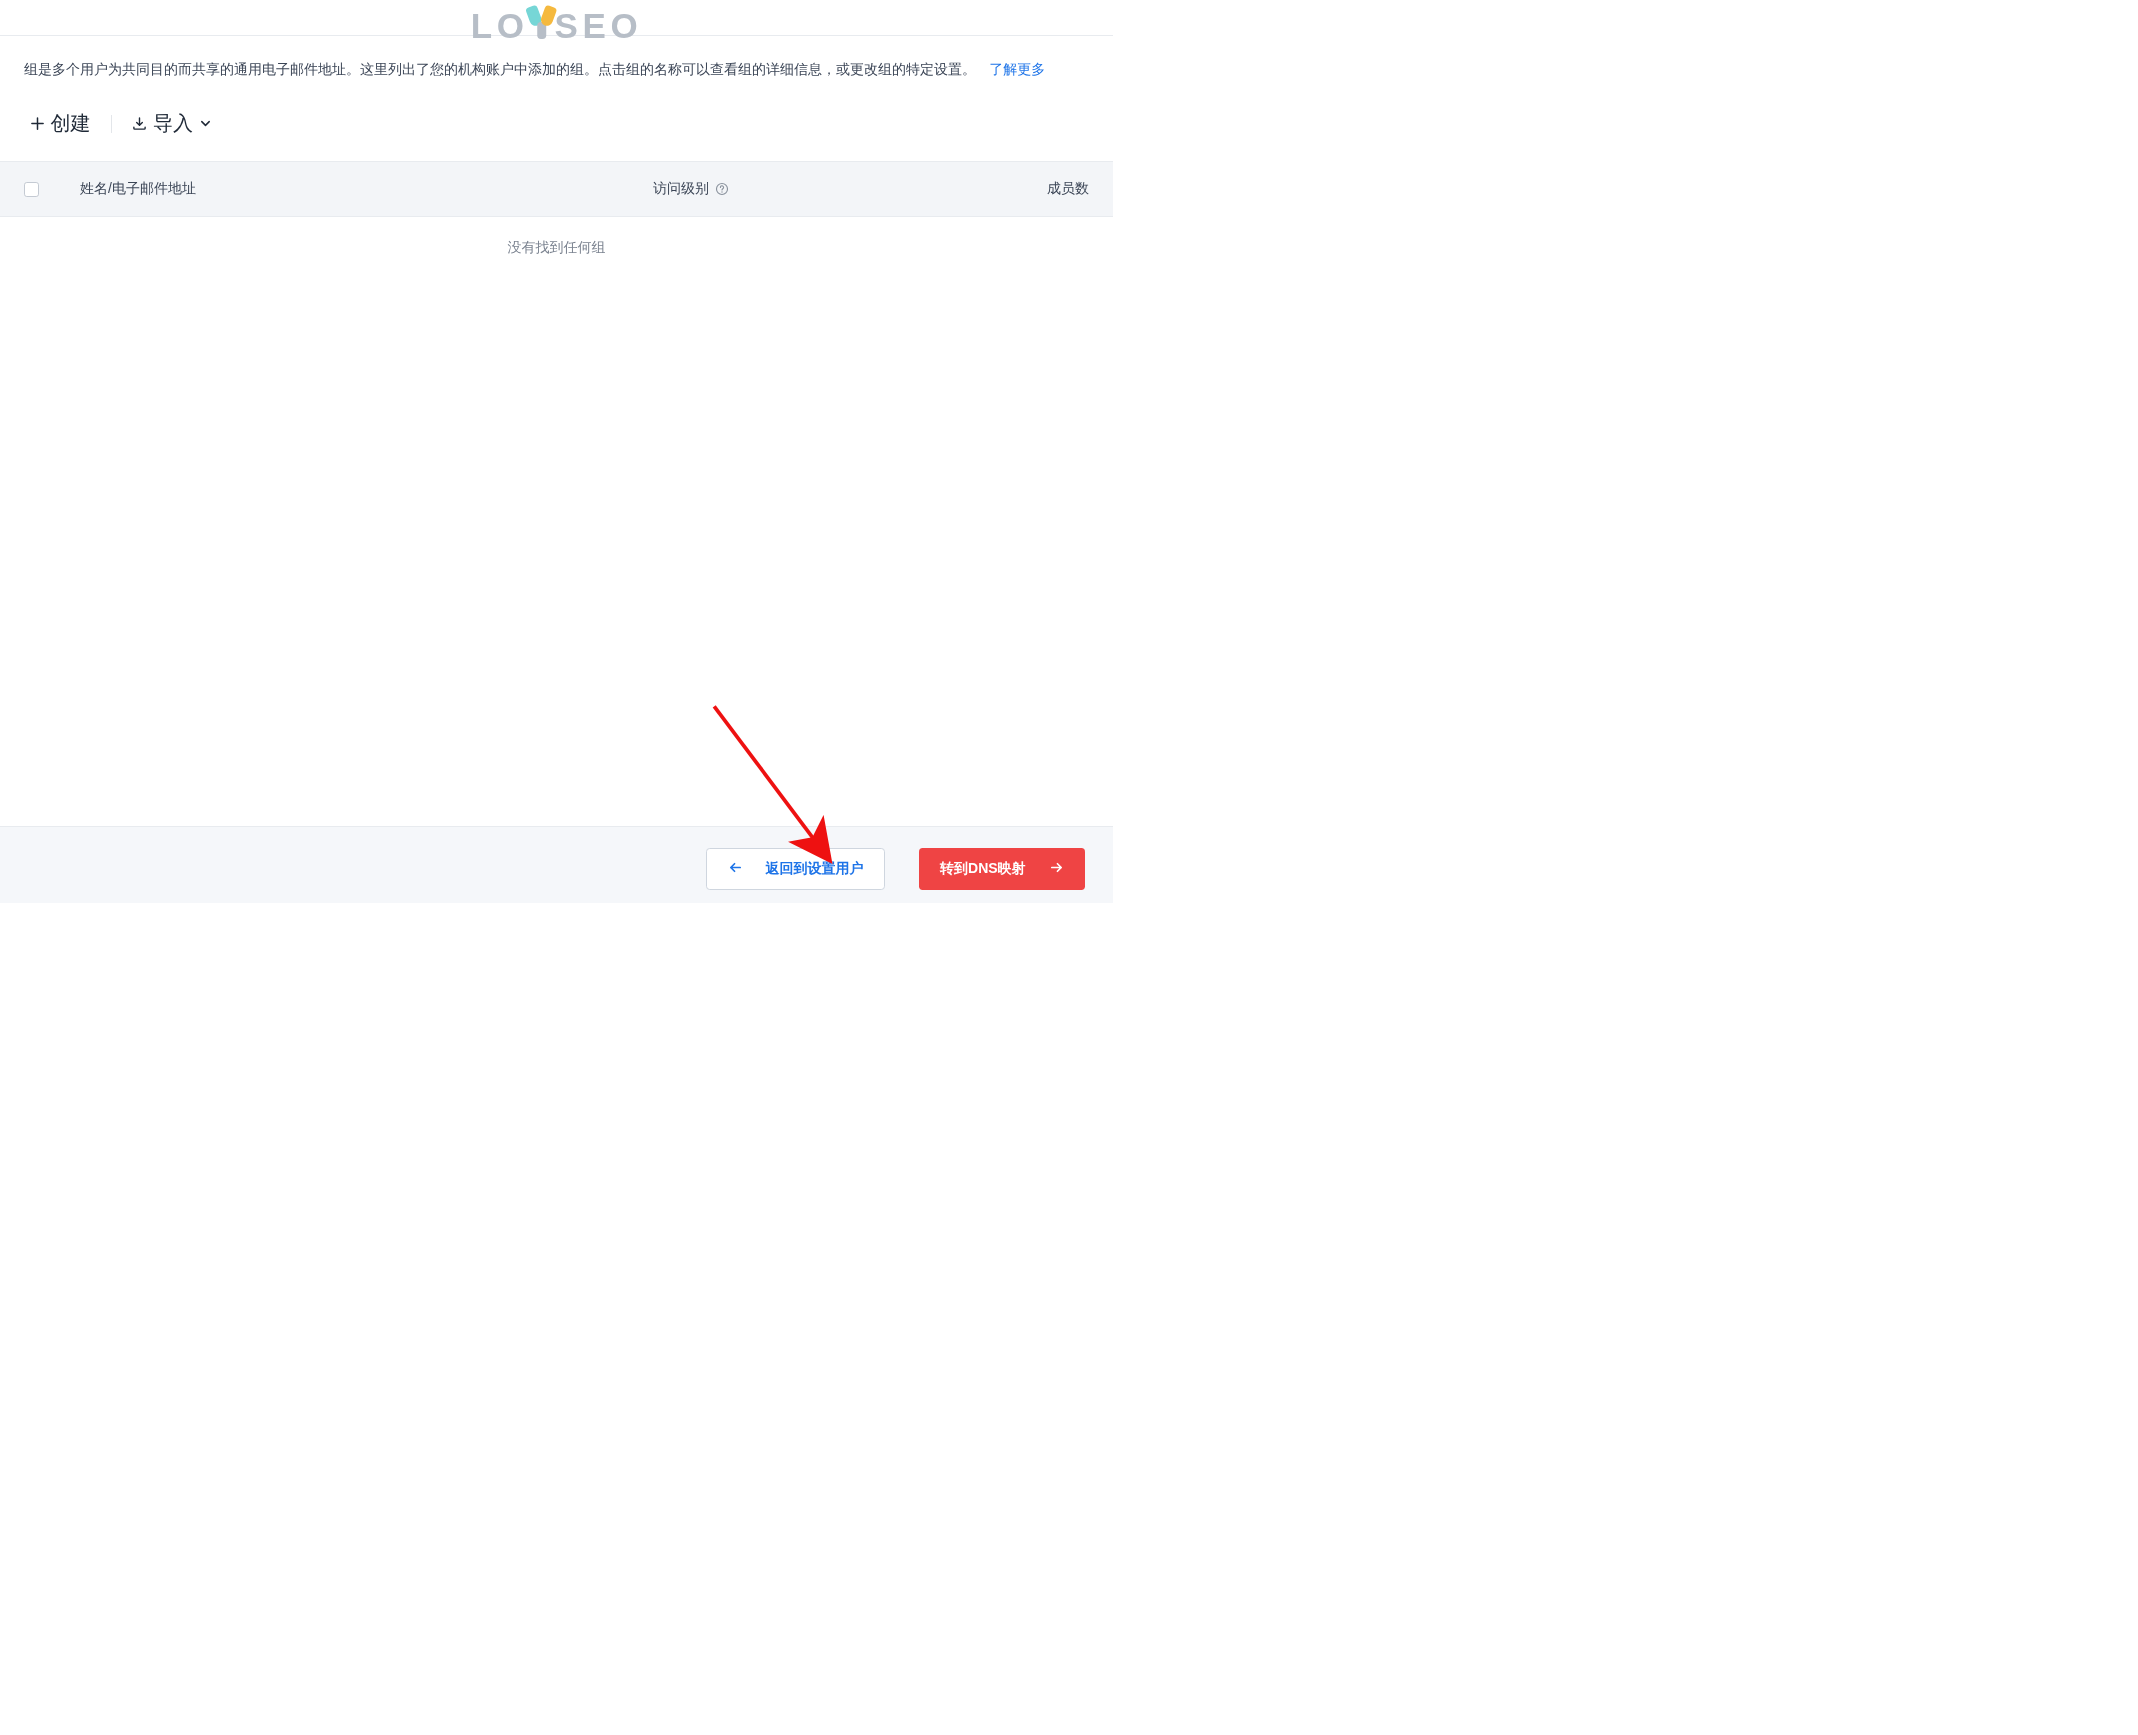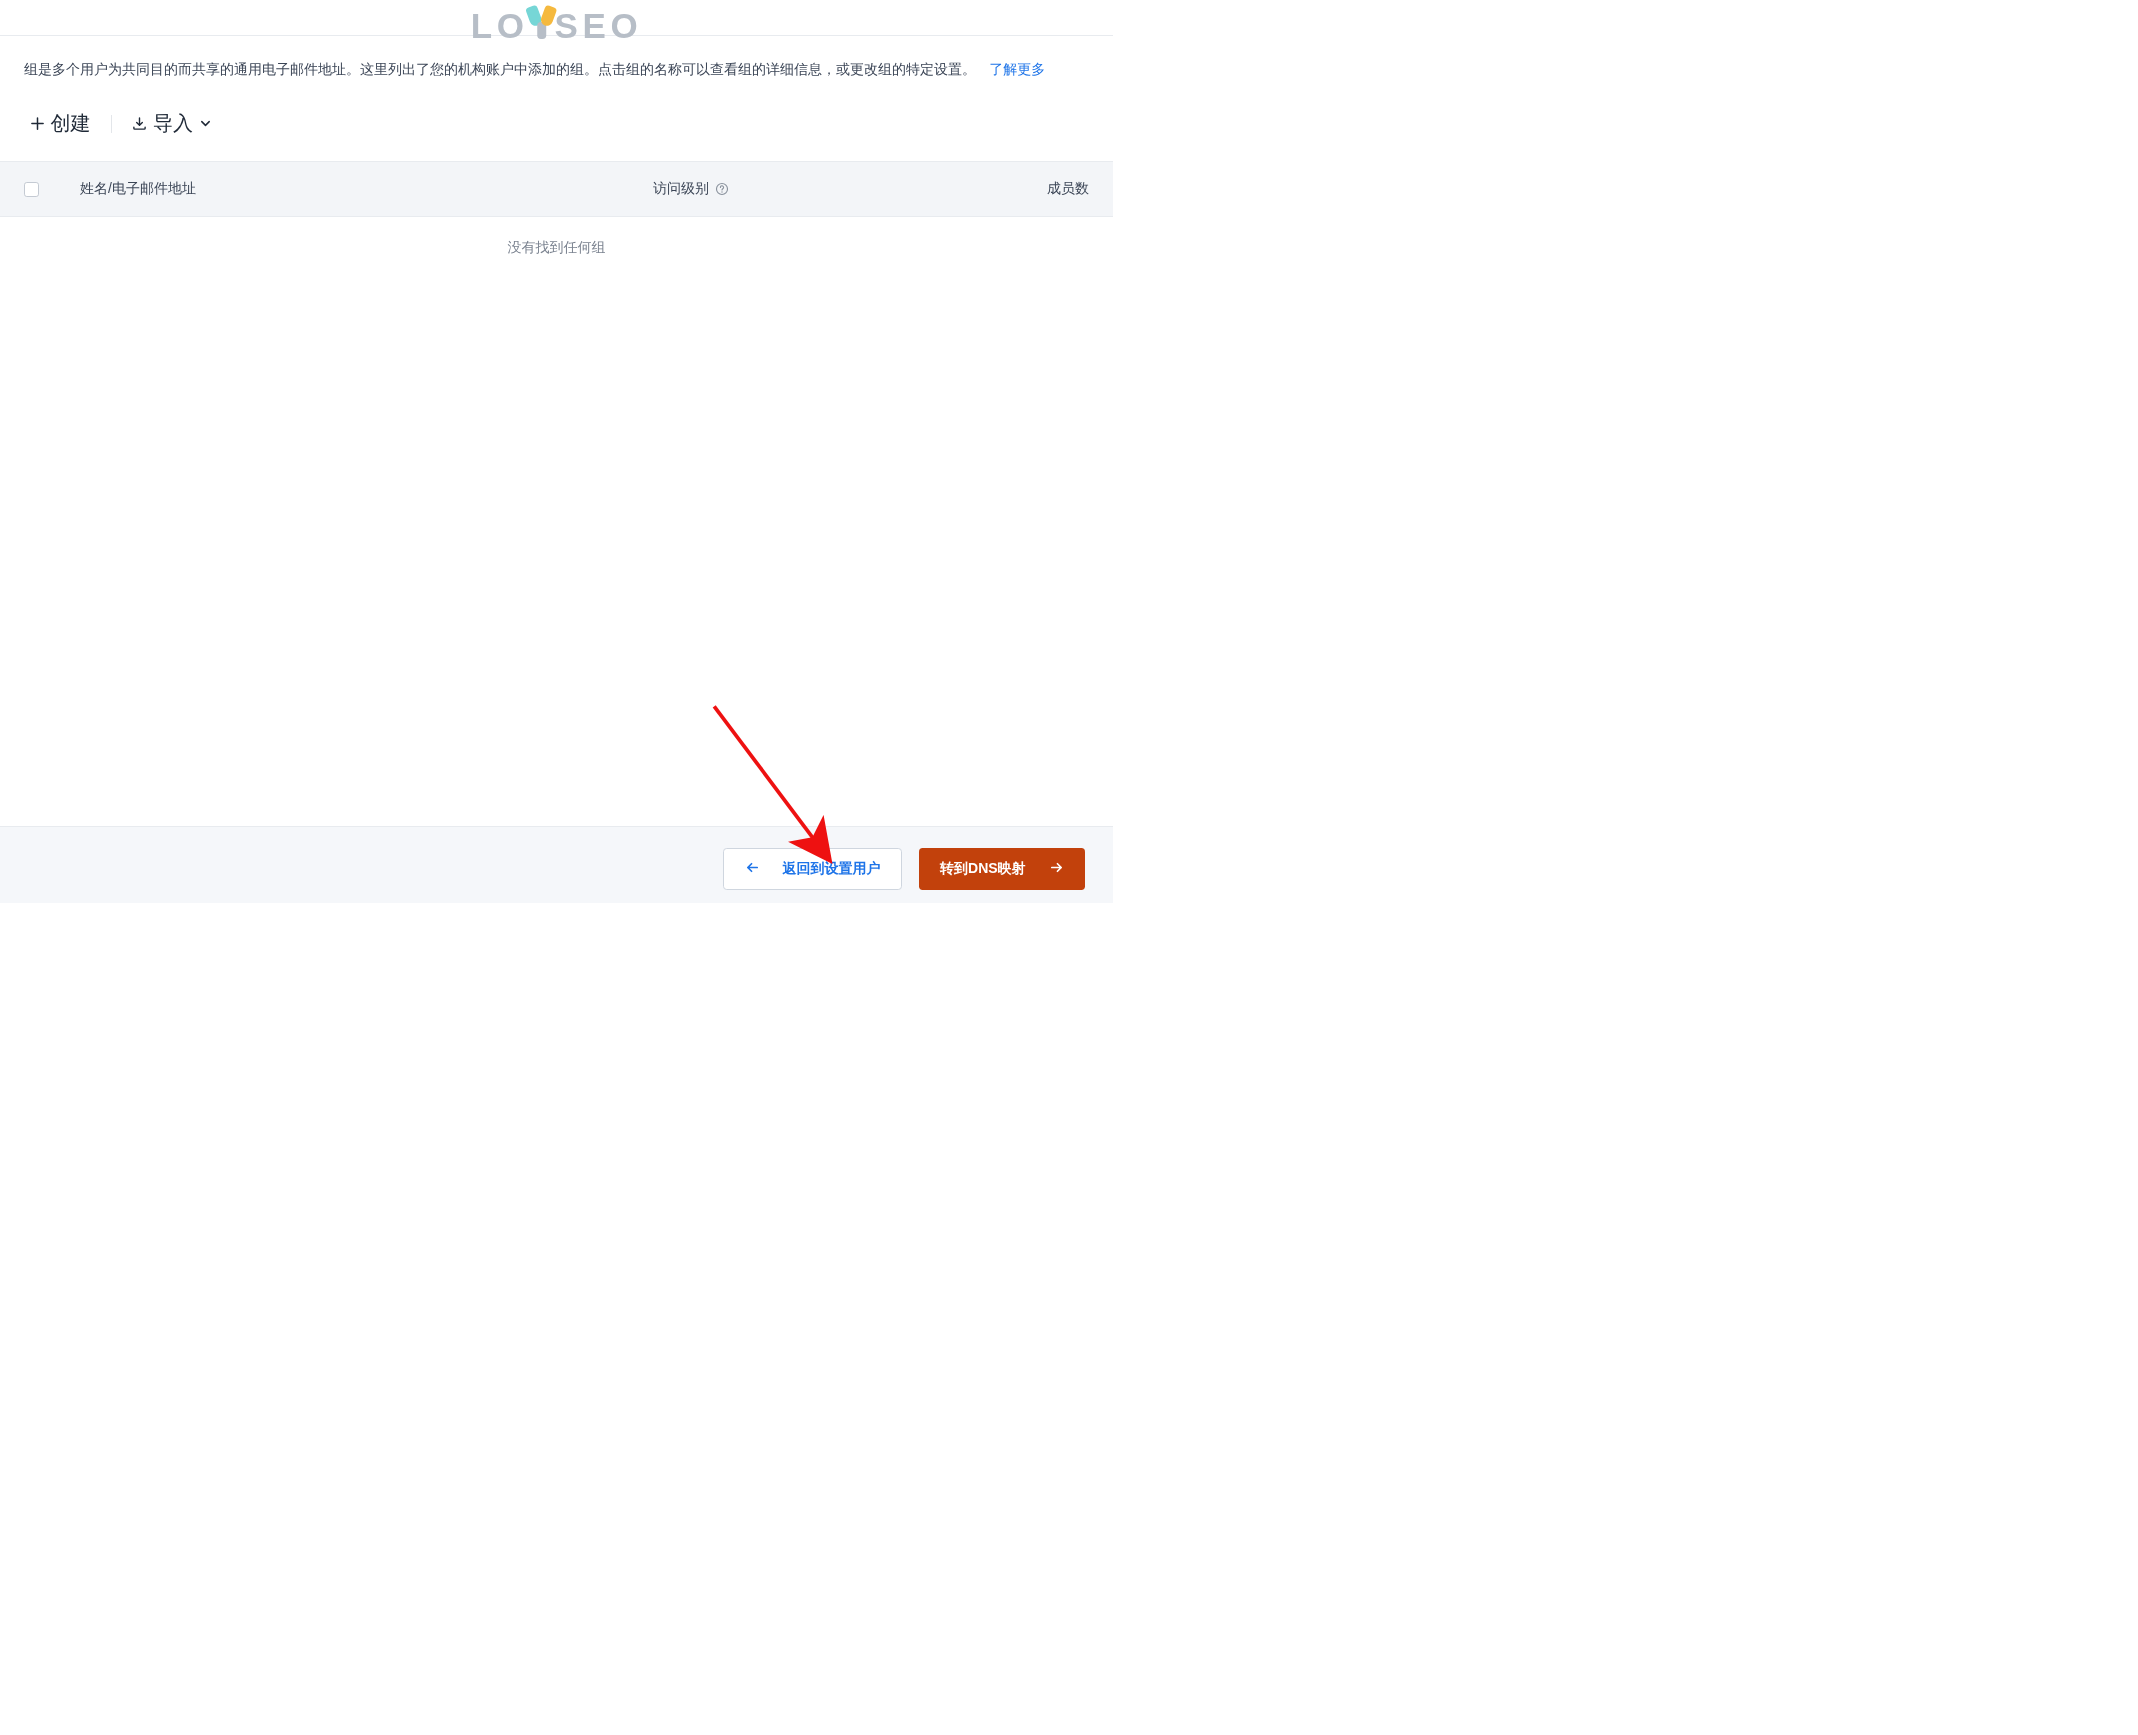--- a/index.html
+++ b/index.html
@@ -154,22 +154,23 @@
       border-radius: 3.7px;
       cursor: pointer;
       border: 0.9px solid transparent;
     }
     .btn-secondary {
       background: #fff;
       border: 0.9px solid #cfd6df;
       color: #1e74e8;
     }
     .btn-primary {
-      background: #c2410c;
+      background: #ef4444;
       color: #fff;
+      margin-left: 17px;
     }
     .red-arrow {
       position: absolute;
       left: 677px;
       top: -130px;
       pointer-events: none;
     }
   </style>
 </head>
 <body>

